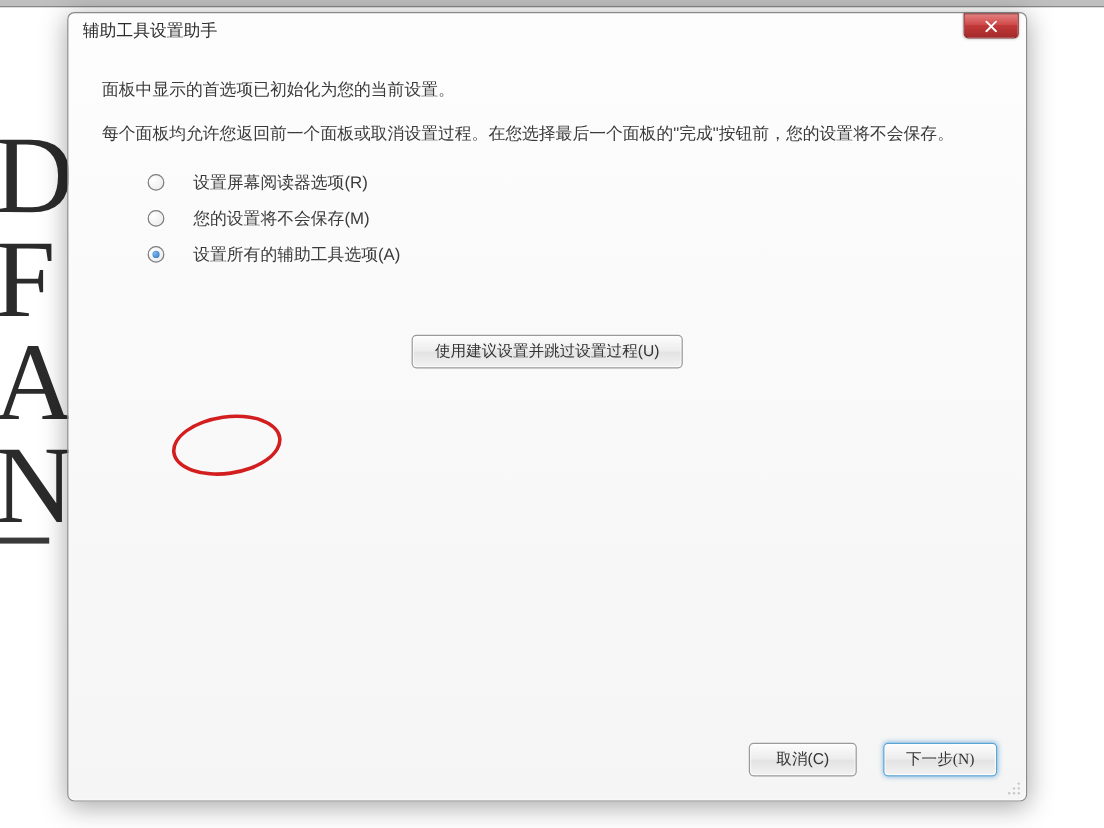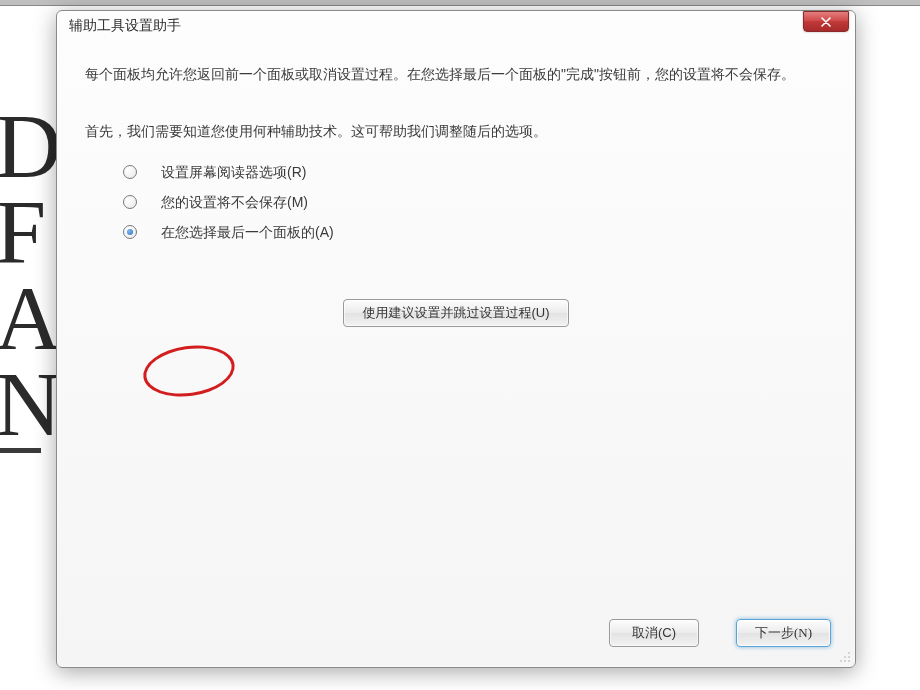--- a/index.html
+++ b/index.html
@@ -161,21 +161,21 @@
 
     .btn-primary {
       border: 1px solid #5aa3d6;
       box-shadow: 0 0 0 1px rgba(255,255,255,0.8) inset, 0 0 4px rgba(85,160,210,0.7);
       font-family: Liberation Serif, serif;
     }
 
     .footer {
       display: flex;
       justify-content: flex-end;
-      gap: 37px;
+      gap: 22px;
       padding: 0 24px 20px 0;
       align-items: flex-end;
     }
 
     .resize-grip {
       position: absolute;
       right: 4px;
       bottom: 4px;
       width: 14px;
       height: 14px;
@@ -201,35 +201,35 @@
   <div class="titlebar">
     <span>辅助工具设置助手</span>
     <div class="close-btn">
       <svg width="12" height="10" viewBox="0 0 12 10">
         <path d="M2 1 L10 9 M10 1 L2 9" stroke="#fff" stroke-width="1.6" stroke-linecap="round"></path>
       </svg>
     </div>
   </div>
 
   <div class="content">
+    <div class="para">面板中显示的首选项已初始化为您的当前设置。</div>
     <div class="para">每个面板均允许您返回前一个面板或取消设置过程。在您选择最后一个面板的"完成"按钮前，您的设置将不会保存。</div>
-    <div class="para lead">首先，我们需要知道您使用何种辅助技术。这可帮助我们调整随后的选项。</div>
 
     <div class="radio-list">
       <div class="radio-row">
         <span class="radio"></span>
         <span>设置屏幕阅读器选项(R)</span>
       </div>
       <div class="radio-row">
         <span class="radio"></span>
         <span>您的设置将不会保存(M)</span>
       </div>
       <div class="radio-row">
         <span class="radio checked"></span>
-        <span>在您选择最后一个面板的(A)</span>
+        <span>设置所有的辅助工具选项(A)</span>
       </div>
     </div>
 
     <div class="center-btn-row">
       <div class="btn">使用建议设置并跳过设置过程(U)</div>
     </div>
   </div>
 
   <div class="footer">
     <div class="btn">取消(C)</div>

